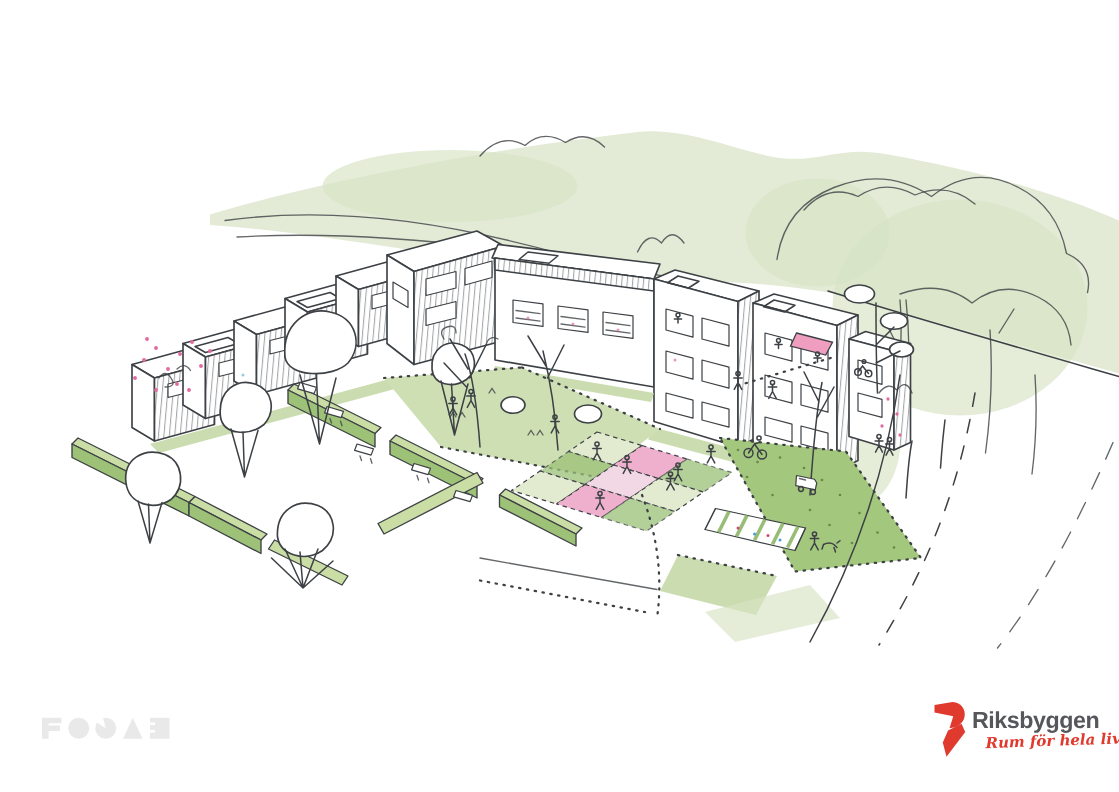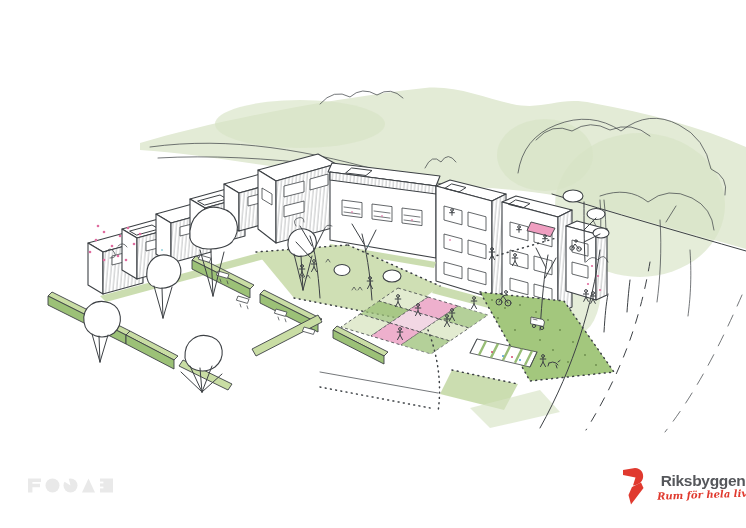--- a/index.html
+++ b/index.html
@@ -1,17 +1,17 @@
 <!DOCTYPE html>
 <html style="--sketch-line: #3d4145; --wash-green: #e3ebd6; --wash-green-deep: #d7e3c5; --lawn-green: #cfdfb4; --lawn-green-light: #e2ebd0; --hedge-top-green: #c9dda4; --hedge-front-green: #9cc177; --allotment-green: #a3c77d; --bed-green: #c2d7a2; --plot-pink: #eeb0cd; --plot-pink-light: #f2d7e4; --blossom-pink: #e06c9f; --accent-blue: #7ec8d4; --awning-pink: #ef9ec0; --fojab-gray: #e9e9e9; --brand-red: #e03a2f; --wordmark-gray: #55575b;"><head>
 <meta charset="utf-8">
 <style>
   html,body { margin:0; padding:0; background:#fff; }
   body { font-family:"Liberation Sans", sans-serif; }
-  .stage { position:relative; width:746px; height:528px; background:#fff; overflow:hidden;text-align:center; }
+  .stage { position:relative; width:746px; height:528px; background:#fff; overflow:hidden; }
   .sketch { position:absolute; left:0; top:0; }
 
   
   .ln   { stroke:var(--sketch-line); fill:none; stroke-width:1; stroke-linecap:round; stroke-linejoin:round; }
   .ln-soft { stroke:var(--sketch-line); fill:none; stroke-width:.9; opacity:.8; stroke-linecap:round; }
   .bld  { stroke:var(--sketch-line); fill:#ffffff; stroke-width:1.1; stroke-linejoin:round; }
   .hat  { stroke:var(--sketch-line); fill:url(#hatch); stroke-width:1.1; stroke-linejoin:round; }
   .win  { stroke:var(--sketch-line); fill:#ffffff; stroke-width:.8; stroke-linejoin:round; }
   .fill-wash      { fill:var(--wash-green); }
   .fill-washdeep  { fill:var(--wash-green-deep); opacity:.65; }

